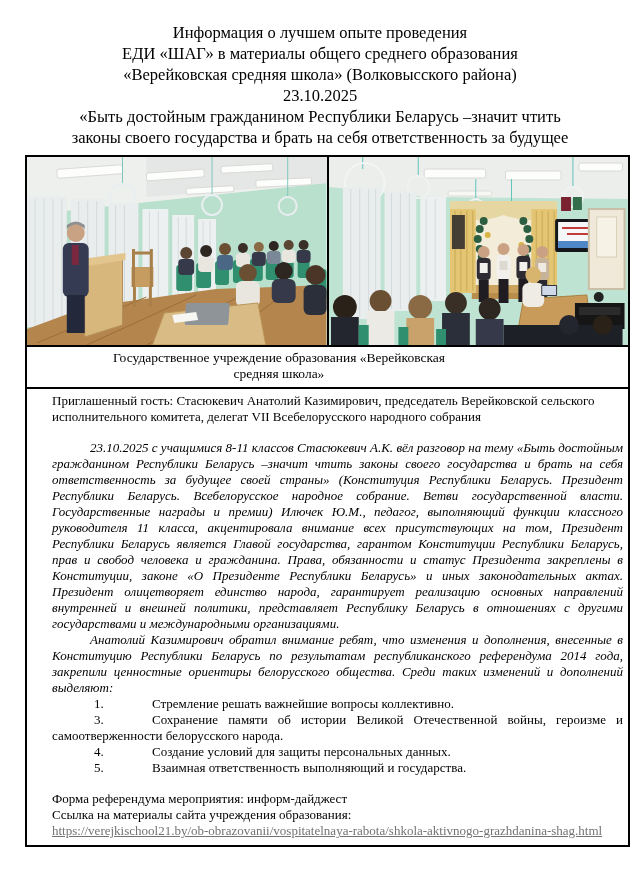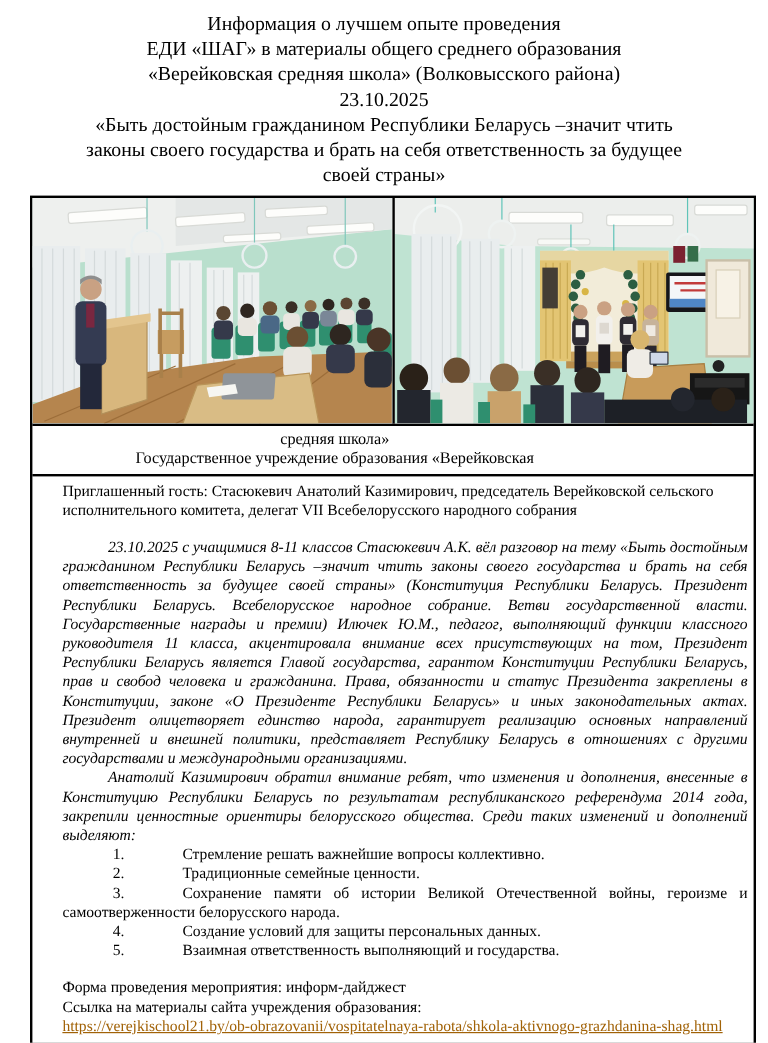--- a/index.html
+++ b/index.html
@@ -5,21 +5,21 @@
   html,body{margin:0;padding:0;}
   body{
     width:640px;height:869px;background:#ffffff;color:#000;
     font-family:"Liberation Serif","DejaVu Serif",serif;
     overflow:hidden;
   }
   .page{width:640px;height:869px;position:relative;}
 
   
   .title-block{
-    padding-top:9px;
+    padding-top:22px;
     width:620px;margin:0 auto 7px auto;
     text-align:center;
     font-size:16.5px;line-height:21px;
   }
   .title-line{white-space:nowrap;}
 
   
   .doc-table{
     margin-left:25px;width:605px;
     border:2px solid #000;
@@ -43,35 +43,34 @@
     padding:4px 5px 6px 3px;
     font-size:13px;line-height:16px;margin-left:22px;
   }
   .body-row p{margin:0;}
   p.guest{text-align:left;}
   .spacer{height:15px;}
   p.justified{text-align:justify;text-indent:38px;font-style:italic;}
   p.list-item{text-align:justify;}
   .li-num{display:inline-block;margin-left:42px;width:58px;}
   p.plain{text-align:left;}
-  a.site-link{color:#a16207;text-decoration:underline;}
+  a.site-link{color:#737373;text-decoration:underline;}
 </style>
 </head>
 <body>
 
 <div class="page">
 
   <div class="title-block">
     <div class="title-line">Информация о лучшем опыте проведения</div>
     <div class="title-line">ЕДИ «ШАГ» в материалы общего среднего образования</div>
     <div class="title-line">«Верейковская средняя школа» (Волковысского района)</div>
     <div class="title-line">23.10.2025</div>
     <div class="title-line">«Быть достойным гражданином Республики Беларусь –значит чтить</div>
     <div class="title-line">законы своего государства и брать на себя ответственность за будущее</div>
-    <div class="title-line">своей страны»</div>
   </div>
 
   <div class="doc-table">
 
     <div class="photo-row">
       <div class="photo-cell left">
         <svg viewBox="0 0 301 188" preserveAspectRatio="none">
 
           <rect x="0" y="0" width="301" height="188" fill="#b9dfcd"></rect>
 
@@ -318,37 +317,36 @@
 
           <rect x="30" y="168" width="10" height="20" fill="#2f8f6f"></rect>
           <rect x="70" y="170" width="10" height="18" fill="#2f8f6f"></rect>
           <rect x="108" y="172" width="10" height="16" fill="#2f8f6f"></rect>
         </svg>
       </div>
     </div>
 
     <div class="caption-row">
       <div class="caption-text">
+        <div>Государственное учреждение образования «Верейковская</div>
         <div>средняя школа»</div>
-        <div>Государственное учреждение образования «Верейковская</div>
       </div>
     </div>
 
     <div class="body-row">
       <p class="guest">Приглашенный гость: Стасюкевич Анатолий Казимирович, председатель Верейковской сельского исполнительного комитета, делегат VII Всебелорусского народного собрания</p>
       <div class="spacer"></div>
       <p class="justified">23.10.2025 с учащимися 8-11 классов Стасюкевич А.К. вёл разговор на тему «Быть достойным гражданином Республики Беларусь –значит чтить законы своего государства и брать на себя ответственность за будущее своей страны» (Конституция Республики Беларусь. Президент Республики Беларусь. Всебелорусское народное собрание. Ветви государственной власти. Государственные награды и премии) Илючек Ю.М., педагог, выполняющий функции классного руководителя 11 класса, акцентировала внимание всех присутствующих на том, Президент Республики Беларусь является Главой государства, гарантом Конституции Республики Беларусь, прав и свобод человека и гражданина. Права, обязанности и статус Президента закреплены в Конституции, законе «О Президенте Республики Беларусь» и иных законодательных актах. Президент олицетворяет единство народа, гарантирует реализацию основных направлений внутренней и внешней политики, представляет Республику Беларусь в отношениях с другими государствами и международными организациями.</p>
       <p class="justified">Анатолий Казимирович обратил внимание ребят, что изменения и дополнения, внесенные в Конституцию Республики Беларусь по результатам республиканского референдума 2014 года, закрепили ценностные ориентиры белорусского общества. Среди таких изменений и дополнений выделяют:</p>
 
       <p class="list-item"><span class="li-num">1.</span><span>Стремление решать важнейшие вопросы коллективно.</span></p>
-      <p class="list-item"><span class="li-num">2.</span><span>Традиционные семейные ценности.</span></p>
       <p class="list-item"><span class="li-num">3.</span><span>Сохранение памяти об истории Великой Отечественной войны, героизме и самоотверженности белорусского народа.</span></p>
       <p class="list-item"><span class="li-num">4.</span><span>Создание условий для защиты персональных данных.</span></p>
       <p class="list-item"><span class="li-num">5.</span><span>Взаимная ответственность выполняющий и государства.</span></p>
 
       <div class="spacer"></div>
-      <p class="plain">Форма проведения мероприятия: информ-дайджест</p>
+      <p class="plain">Форма референдума мероприятия: информ-дайджест</p>
       <p class="plain">Ссылка на материалы сайта учреждения образования:</p>
       <p class="plain"><a href="#" class="site-link">https://verejkischool21.by/ob-obrazovanii/vospitatelnaya-rabota/shkola-aktivnogo-grazhdanina-shag.html</a></p>
     </div>
 
   </div>
 </div>
 
 </body></html>

